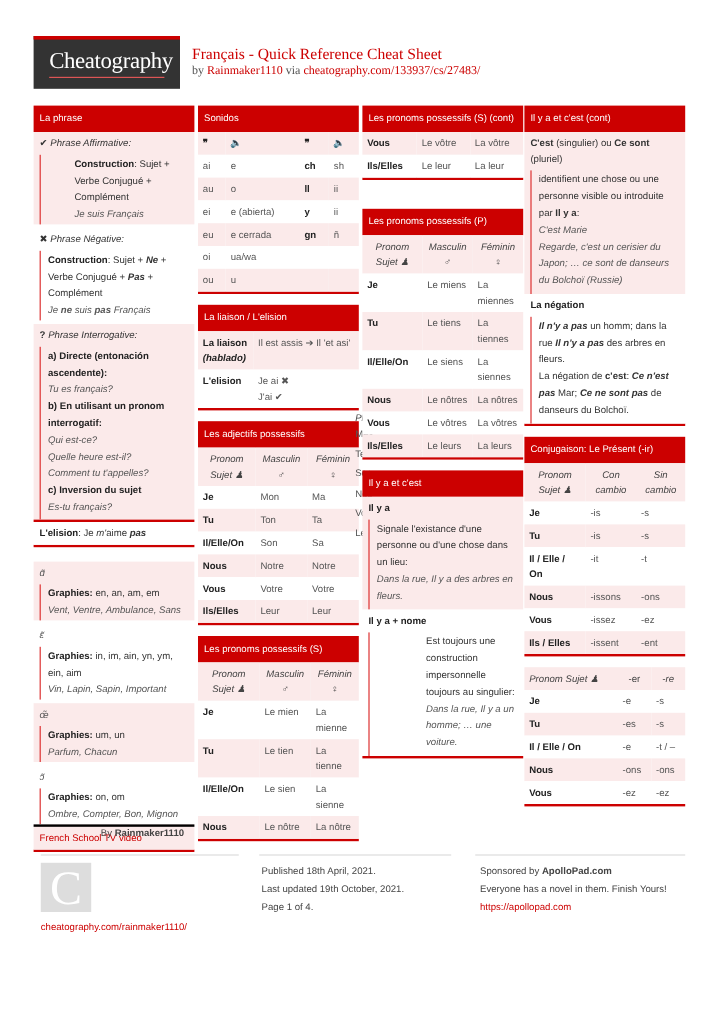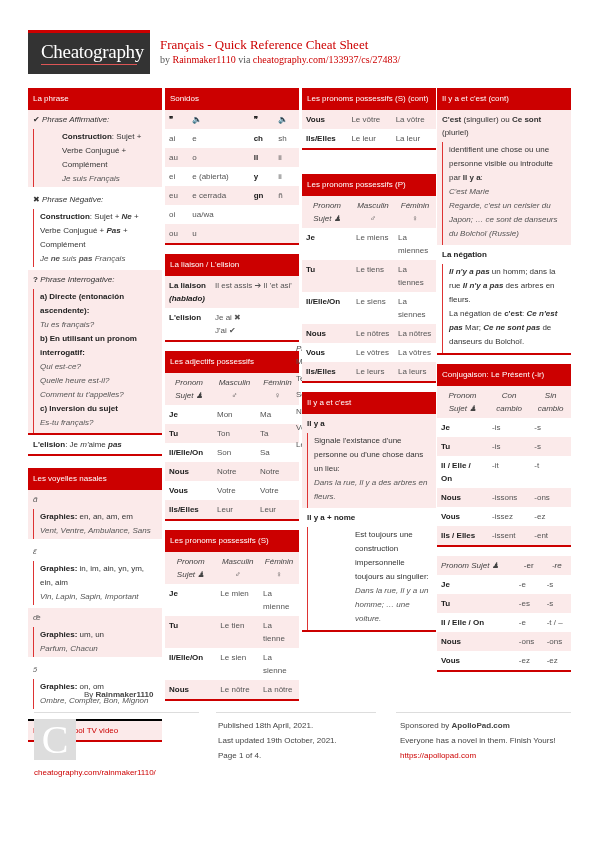--- a/index.html
+++ b/index.html
@@ -74,36 +74,35 @@
         <span class="b">c) Inversion du sujet</span><br>
         <span class="it">Es-tu français?</span>
       </div>
     </div>
     <div class="white row" style="border-top:2px solid #c00;">
       <span class="b">L'elision</span><span>: Je </span><i>m'</i><span>aime </span><b><i>pas</i></b>
     </div>
   </div>
 
   <div class="box" style="margin-top:12px;">
-    <div class="hd">Les voyelles nasales</div>
     <div class="pink">
       <div class="row it">ɑ̃</div>
       <div class="indent" style="margin-bottom:3px;"><span class="b">Graphies:</span><span> en, an, am, em</span><br><span class="it">Vent, Ventre, Ambulance, Sans</span></div>
     </div>
     <div class="white">
       <div class="row it">ɛ̃</div>
       <div class="indent" style="margin-bottom:3px;"><span class="b">Graphies:</span><span> in, im, ain, yn, ym, ein, aim</span><br><span class="it">Vin, Lapin, Sapin, Important</span></div>
     </div>
     <div class="pink">
       <div class="row it">œ̃</div>
       <div class="indent" style="margin-bottom:3px;"><span class="b">Graphies:</span><span> um, un</span><br><span class="it">Parfum, Chacun</span></div>
     </div>
     <div class="white">
       <div class="row it">ɔ̃</div>
-      <div class="indent" style="margin-bottom:10px;"><span class="b">Graphies:</span><span> on, om</span><br><span class="it">Ombre, Compter, Bon, Mignon</span></div>
+      <div class="indent" style="margin-bottom:0;"><span class="b">Graphies:</span><span> on, om</span><br><span class="it">Ombre, Compter, Bon, Mignon</span></div>
     </div>
     <div class="pink row" style="border-top:2px solid #000000;">
       <a class="red">French School TV video</a>
     </div>
   </div>
 </div>
 
 <div class="col" style="left:165px;">
   <div class="box">
     <div class="hd">Sonidos</div>

